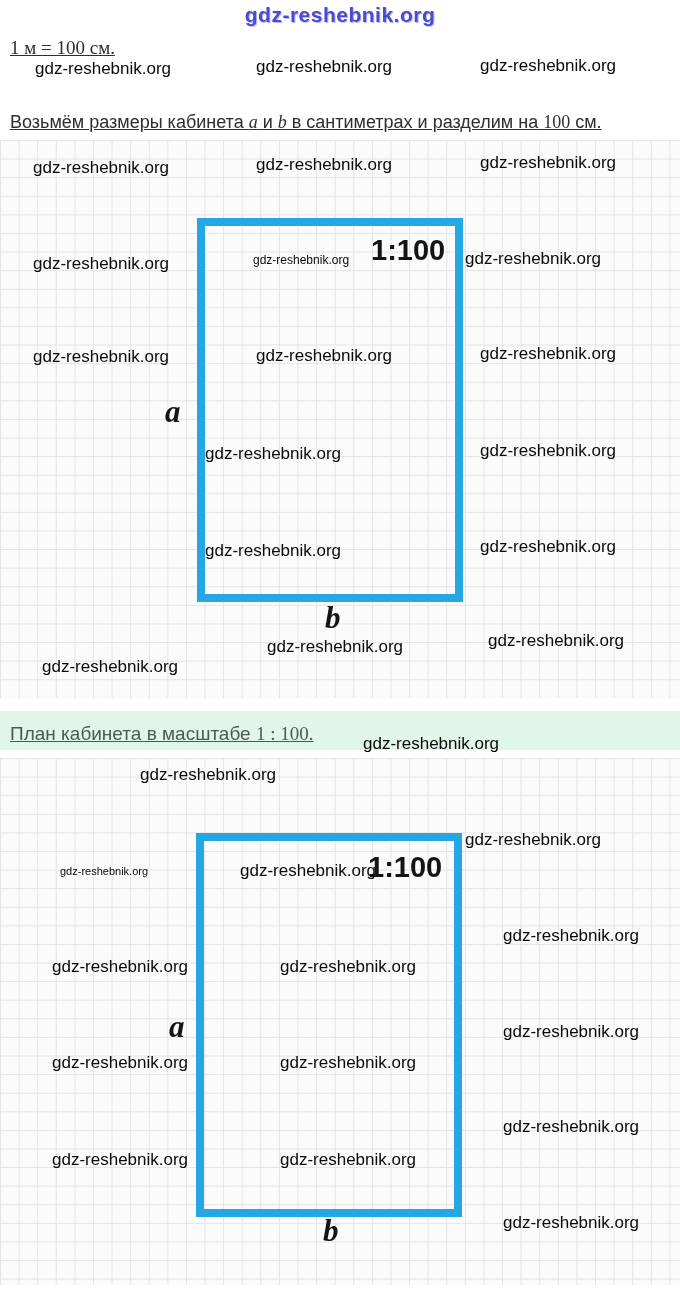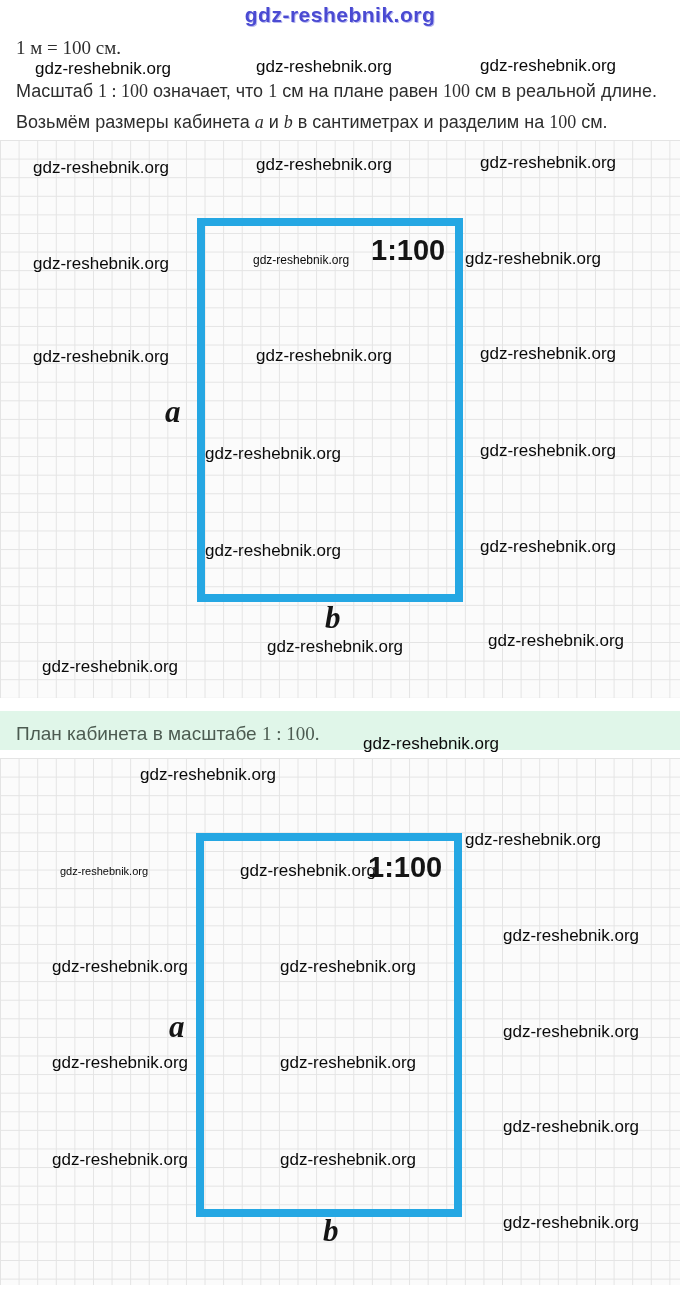--- a/index.html
+++ b/index.html
@@ -9,23 +9,24 @@
     background:#ffffff;
     overflow:hidden;
     font-family:"Liberation Sans", sans-serif;
     padding-left:48px;
   }
   
   .seg-sans{font-family:"Liberation Sans",sans-serif;}
   .seg-serif{font-family:"Liberation Serif",serif;}
   .seg-iserif{font-family:"Liberation Serif",serif;font-style:italic;}
   .textline{
-    position:absolute;left:16px;
+    position:absolute;left:10px;
     font-size:18px;color:#2e2e2e;
     white-space:nowrap;
+    text-decoration:underline;
   }
   #site-logo{
     position:absolute;top:3px;left:0;width:680px;
     text-align:center;
     font-size:21px;font-weight:bold;
     color:#4a4ad2;
     text-shadow:1px 1px 0 #b9b9ef;
     letter-spacing:0.5px;
   }
   
@@ -89,21 +90,20 @@
   #line-dims{top:112px;}
 </style>
 </head>
 <body>
 
 <div id="page">
 
   <div id="site-logo">gdz-reshebnik.org</div>
 
   <div id="line-unit" class="textline"><span class="seg-serif">1 м = 100 см.</span></div>
-  <div id="line-scale" class="textline"><span class="seg-sans">Масштаб </span><span class="seg-serif">1 : 100</span><span class="seg-sans"> означает, что </span><span class="seg-serif">1</span><span class="seg-sans"> см на плане равен </span><span class="seg-serif">100</span><span class="seg-sans"> см в реальной длине.</span></div>
   <div id="line-dims" class="textline"><span class="seg-sans">Возьмём размеры кабинета </span><span class="seg-iserif">a</span><span class="seg-sans"> и </span><span class="seg-iserif">b</span><span class="seg-sans"> в сантиметрах и разделим на </span><span class="seg-serif">100</span><span class="seg-sans"> см.</span></div>
 
   <div id="graph-paper-1" class="graph-paper"></div>
 
   <div id="room-rect-1" class="room-rect"></div>
   <div id="scale-label-1" class="scale-label">1:100</div>
   <div id="side-a-1" class="side-label">a</div>
   <div id="side-b-1" class="side-label">b</div>
 
   <div id="result-banner">

